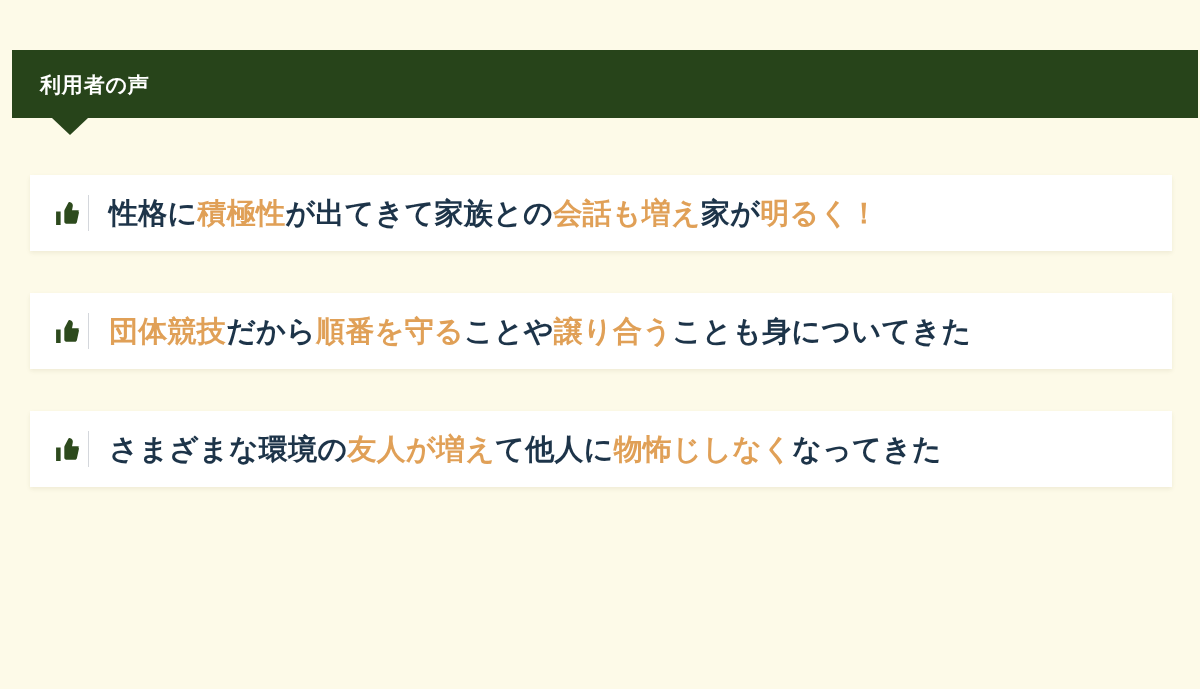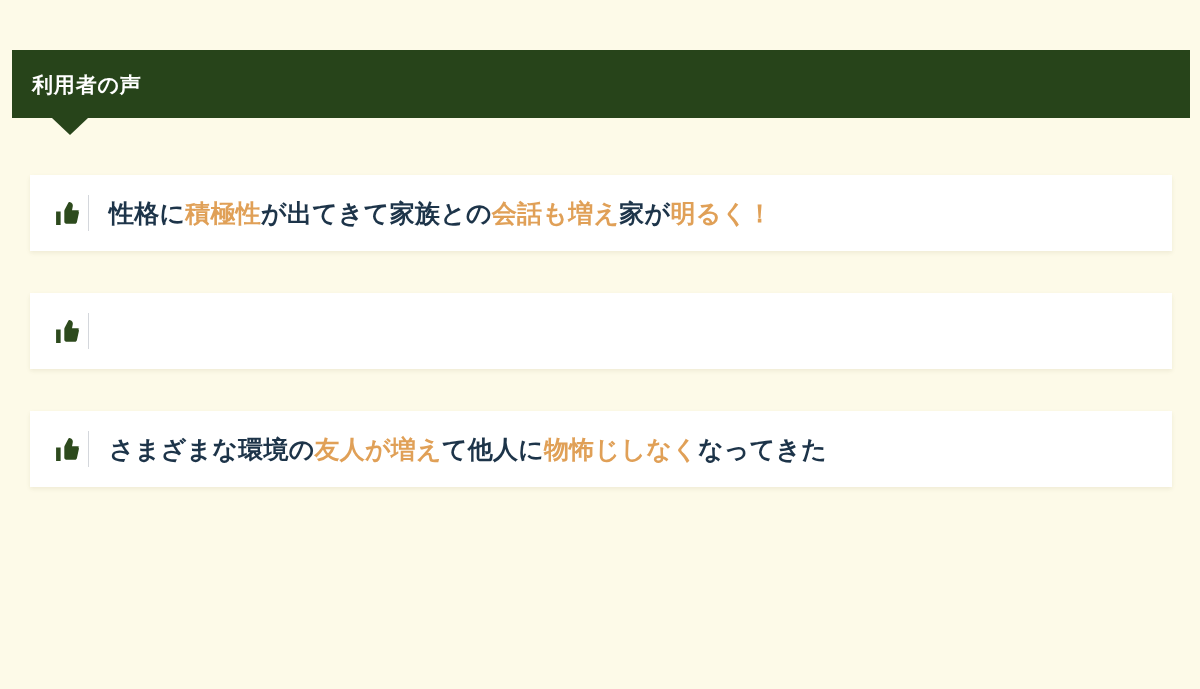--- a/index.html
+++ b/index.html
@@ -24,20 +24,21 @@
   
   .section-header {
     position: absolute;
     left: 12px;
     top: 50px;
     width: 1178px;
     height: 68px;
     background: #27441a;
     display: flex;
     align-items: center;
+    padding-left: 8px;
   }
 
   .section-header-title {
     color: #ffffff;
     font-size: 21px;
     font-weight: bold;
     letter-spacing: 0.04em;
     padding-left: 20px;
     line-height: 1;
     white-space: nowrap;
@@ -97,21 +98,21 @@
 
   .card-divider {
     width: 1px;
     height: 36px;
     background: #d4d7dc;
     flex: 0 0 1px;
     margin-right: 20px;
   }
 
   .card-text {
-    font-size: 25px;
+    font-size: 29px;
     font-weight: bold;
     color: #1d3449;
     letter-spacing: 0.01em;
     line-height: 1.2;
     white-space: nowrap;
   }
 
   .hl {
     color: #e0a057;
   }
@@ -136,20 +137,21 @@
         <div class="card-divider"></div>
         <div class="card-text"><span>性格に</span><span class="hl">積極性</span><span>が出てきて家族との</span><span class="hl">会話も増え</span><span>家が</span><span class="hl">明るく！</span></div>
       </div>
       <div class="voice-card">
         <div class="thumb-icon">
           <svg viewBox="0 0 24 24" aria-hidden="true">
             <path d="M1 10.5h4.2V23H1zM22.6 10.2c-.45-.5-1.1-.8-1.8-.8h-5.1l.72-3.6c.17-.85.02-1.72-.43-2.44a2.9 2.9 0 0 0-1.9-1.33l-.6-.13a1.1 1.1 0 0 0-1.2.56L8.9 8.9a2.6 2.6 0 0 0-.3 1.23V20.1c0 .95.78 1.73 1.74 1.73h8.13c.83 0 1.55-.58 1.72-1.39l1.86-8.35a2.3 2.3 0 0 0-.45-1.89z"></path>
           </svg>
         </div>
         <div class="card-divider"></div>
+        <div class="card-text"><span class="hl">団体競技</span><span>だから</span><span class="hl">順番を守る</span><span>ことや</span><span class="hl">譲り合う</span><span>ことも身についてきた</span></div>
       </div>
       <div class="voice-card">
         <div class="thumb-icon">
           <svg viewBox="0 0 24 24" aria-hidden="true">
             <path d="M1 10.5h4.2V23H1zM22.6 10.2c-.45-.5-1.1-.8-1.8-.8h-5.1l.72-3.6c.17-.85.02-1.72-.43-2.44a2.9 2.9 0 0 0-1.9-1.33l-.6-.13a1.1 1.1 0 0 0-1.2.56L8.9 8.9a2.6 2.6 0 0 0-.3 1.23V20.1c0 .95.78 1.73 1.74 1.73h8.13c.83 0 1.55-.58 1.72-1.39l1.86-8.35a2.3 2.3 0 0 0-.45-1.89z"></path>
           </svg>
         </div>
         <div class="card-divider"></div>
         <div class="card-text"><span>さまざまな環境の</span><span class="hl">友人が増え</span><span>て他人に</span><span class="hl">物怖じしなく</span><span>なってきた</span></div>
       </div>

